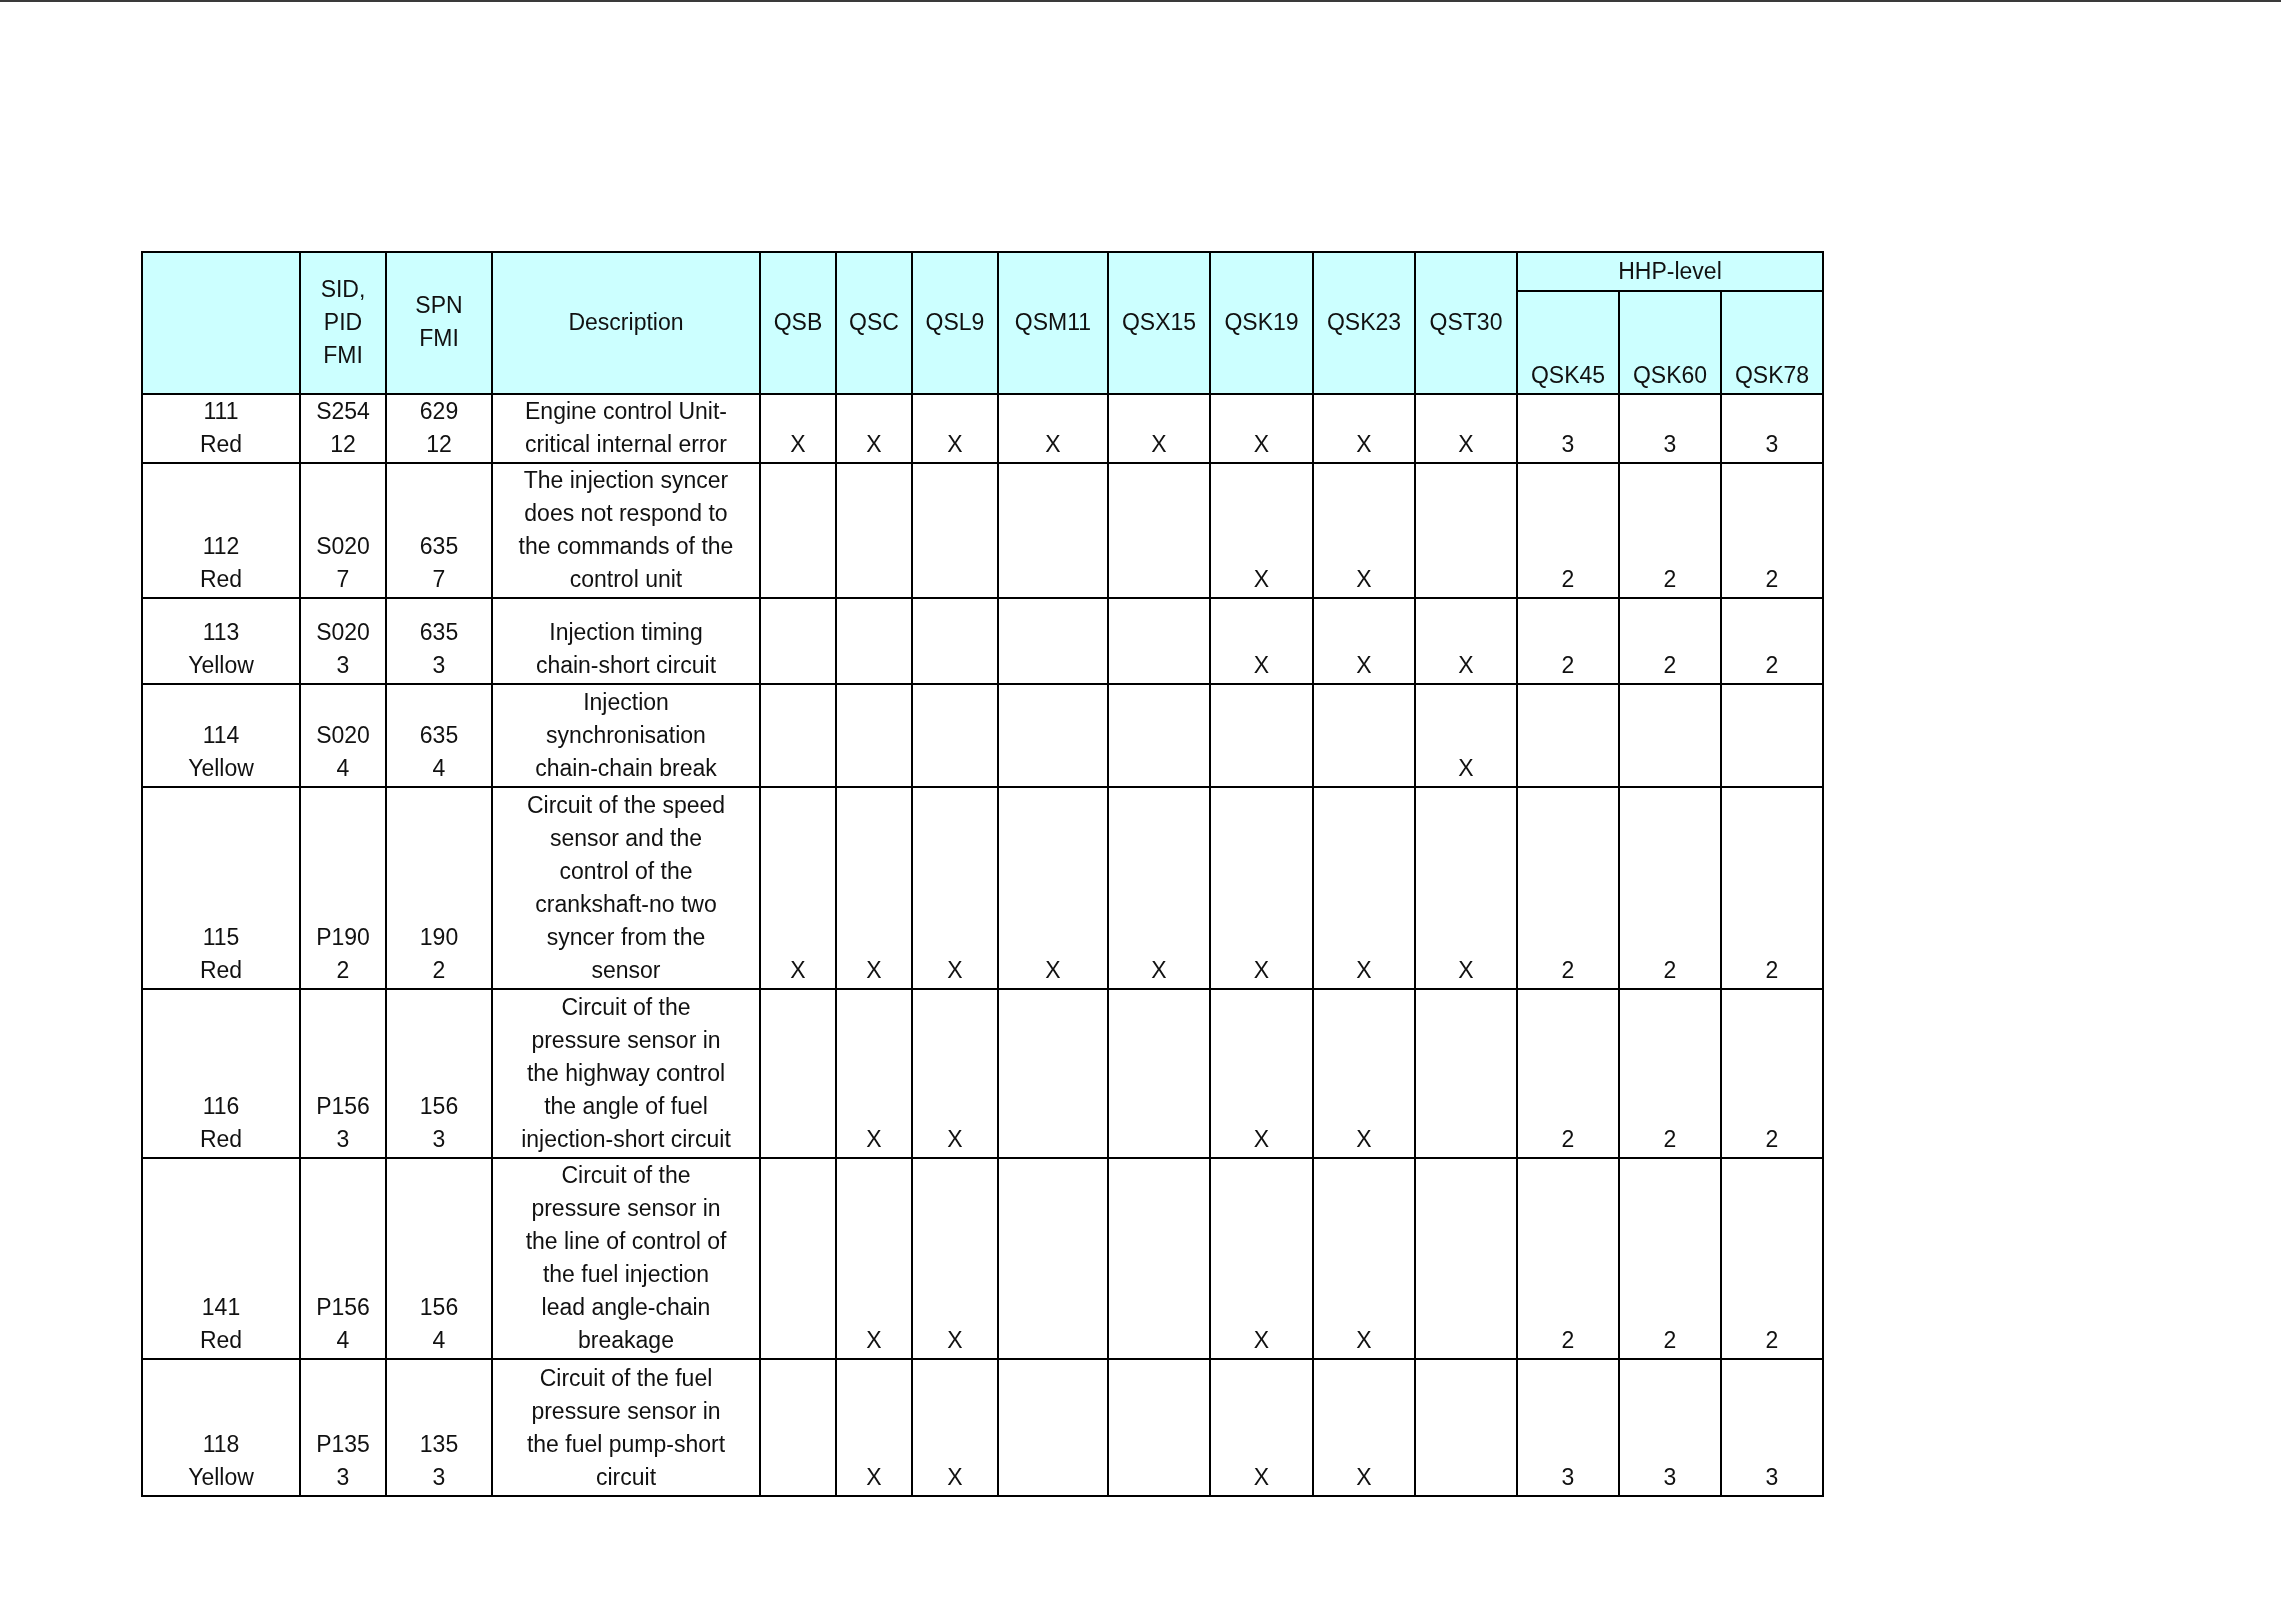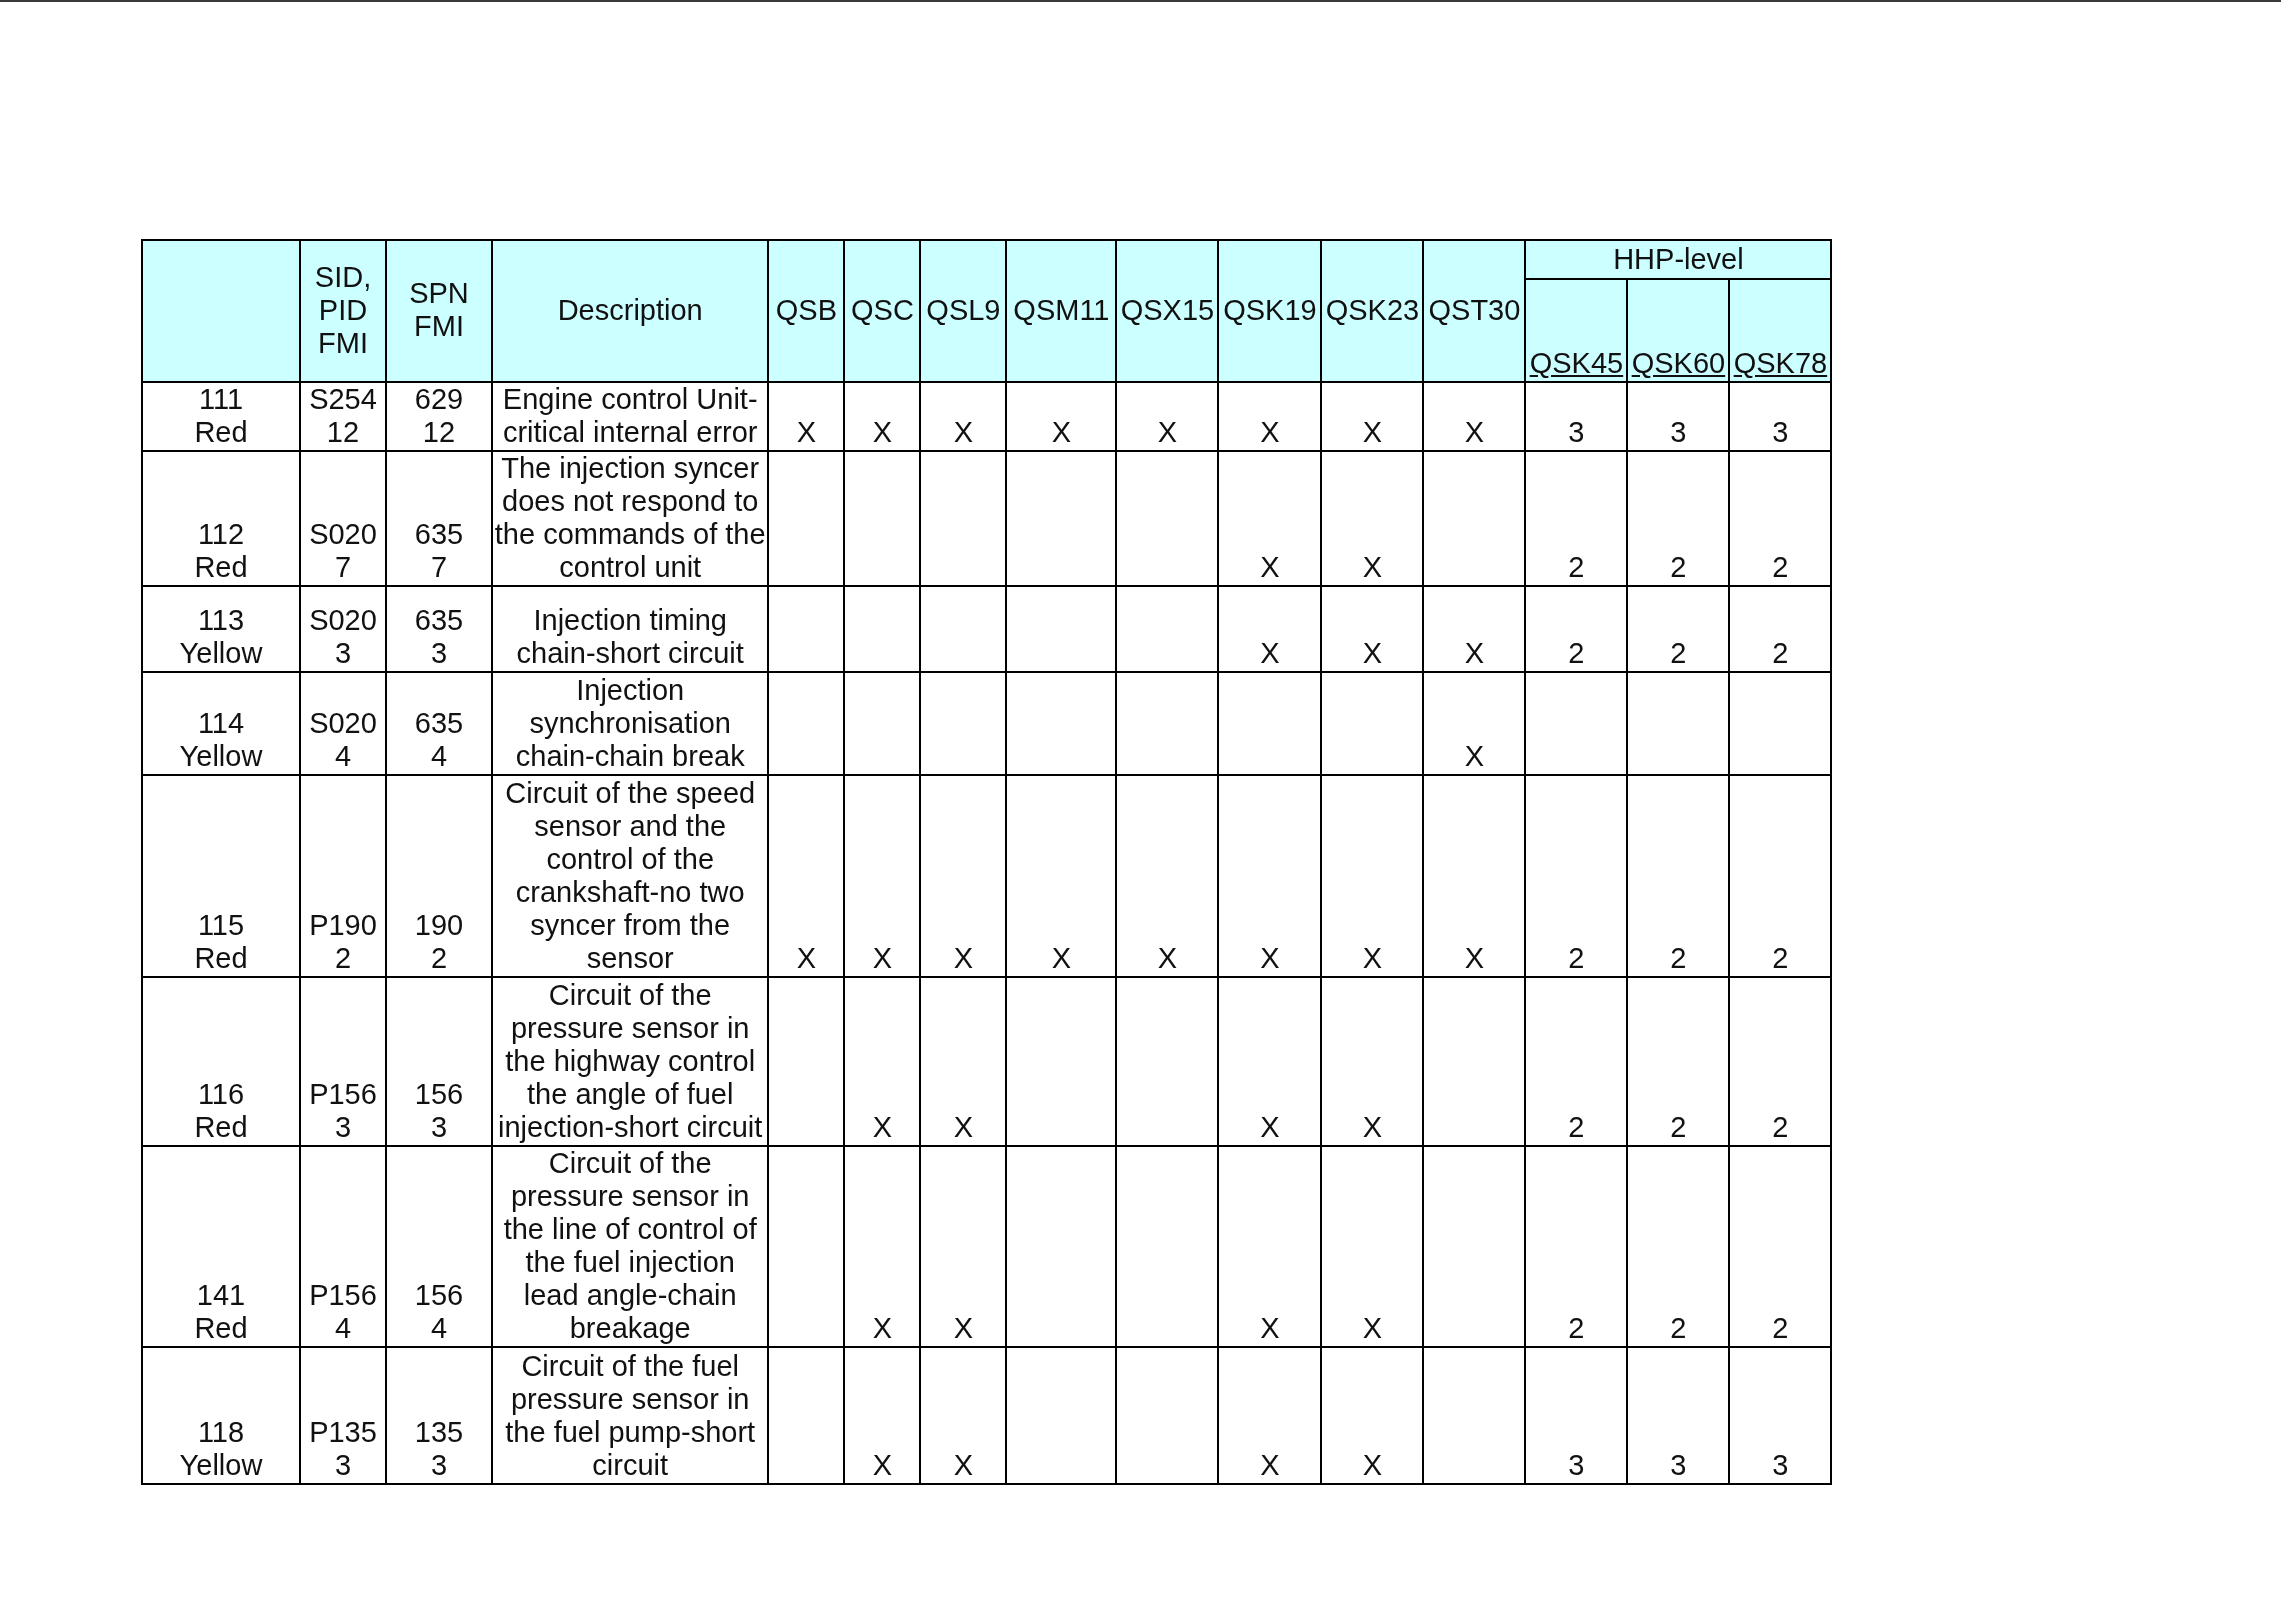--- a/index.html
+++ b/index.html
@@ -17,39 +17,39 @@
   }
   .top-rule {
     position: absolute;
     left: 0; top: 0;
     width: 2281px; height: 1.8px;
     background: #3a3a3a;
   }
   table.dtc {
     position: absolute;
     left: 141px;
-    top: 239px;
+    top: 251px;
     border-collapse: collapse;
     table-layout: fixed;
-    font-size: 29px;
+    font-size: 23px;
     line-height: 33px;
   }
   table.dtc td, table.dtc th {
     border: 2.7px solid #000;
     text-align: center;
     vertical-align: bottom;
     padding: 0 1.8px 0.9px 1.8px;
     font-weight: normal;
     overflow: hidden;
   }
   table.dtc thead th {
     background: #ccffff;
   }
   table.dtc thead tr.group-row th { height: 36px; vertical-align: middle; }
-  table.dtc thead tr.col-row th { height: 100px; text-decoration: underline; }
+  table.dtc thead tr.col-row th { height: 100px; }
   .cell-lines span { display: block; white-space: nowrap; }
   .desc span { display: block; white-space: nowrap; }
 </style>
 </head>
 <body>
 
 <div class="top-rule"></div>
 
 <table class="dtc">
   <colgroup>

